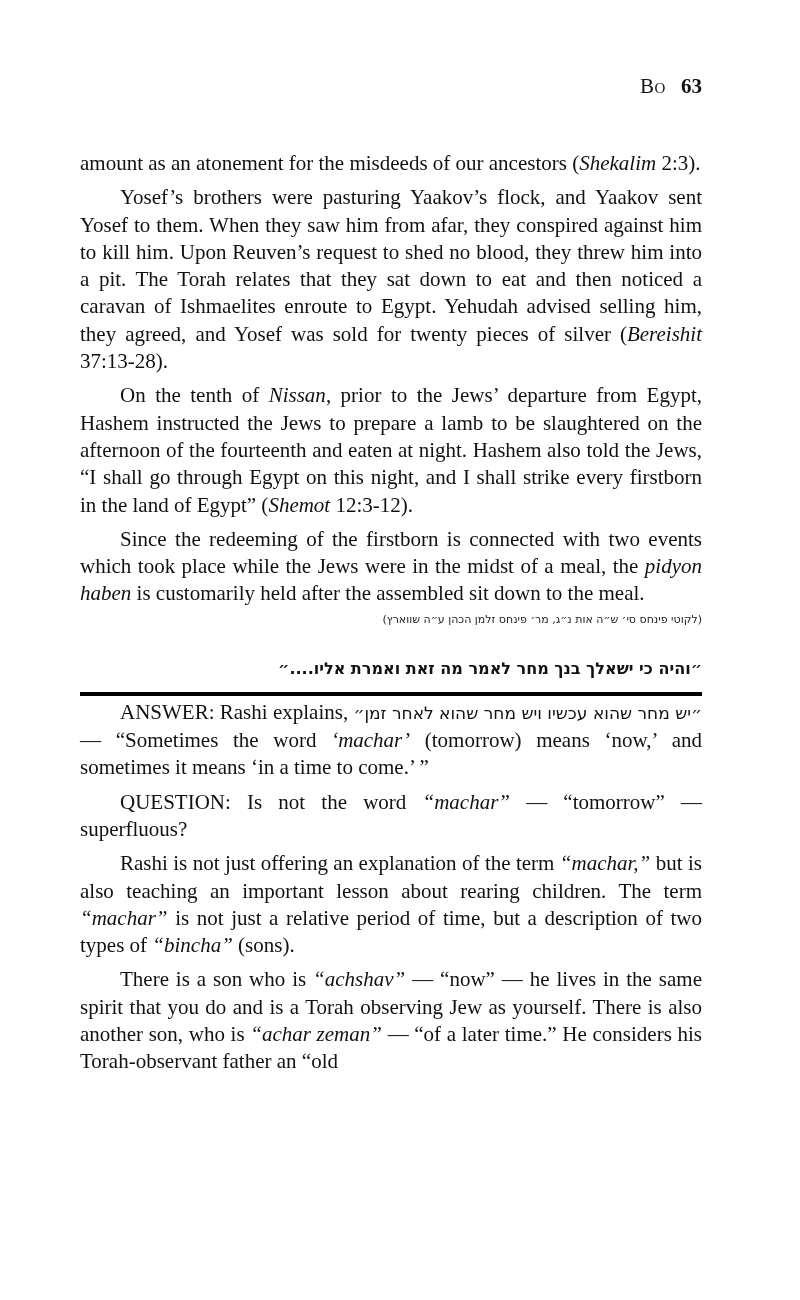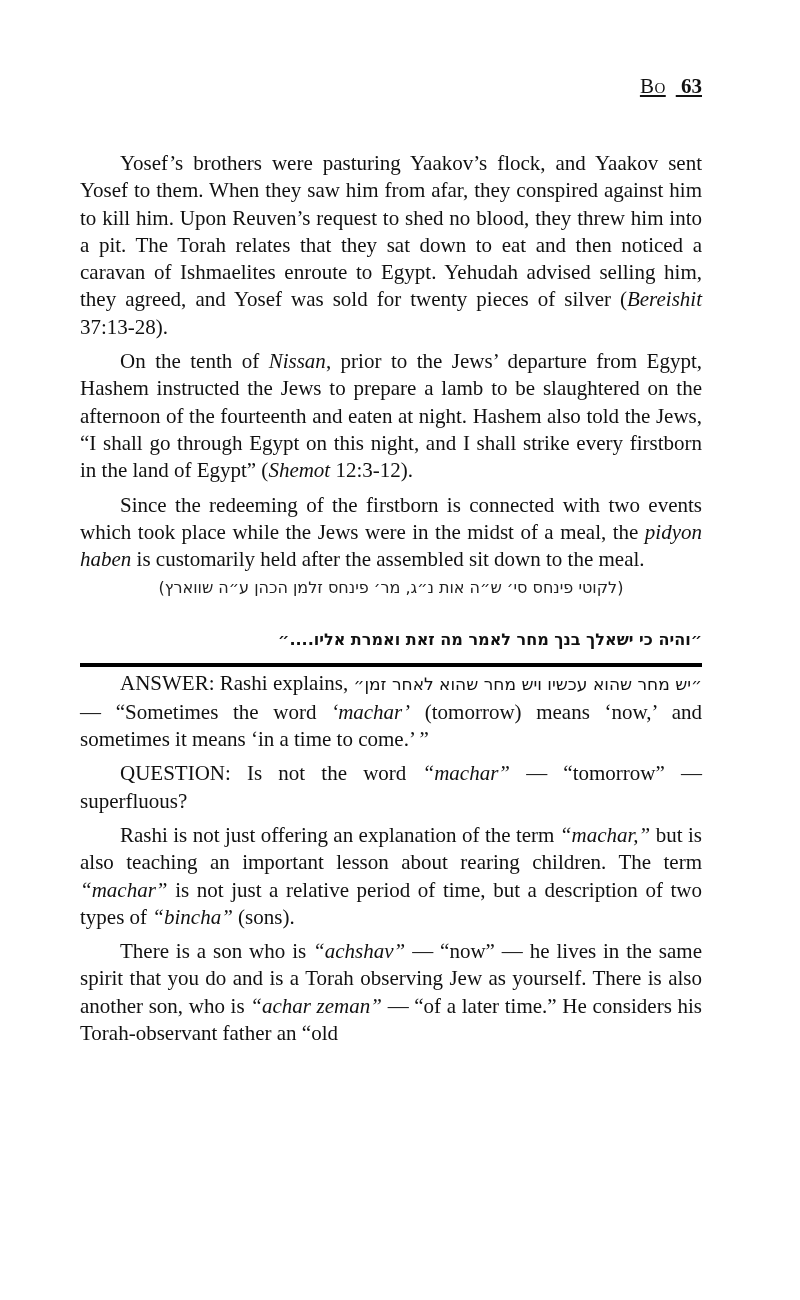--- a/index.html
+++ b/index.html
@@ -1,32 +1,32 @@
 <!DOCTYPE html>
 <html><head>
   <meta charset="utf-8">
   <style>
     html, body { margin: 0; padding: 0; background: #ffffff; }
     body { width: 800px; height: 1300px; position: relative; overflow: hidden; color: #111; }
     .page { position: absolute; left: 80px; top: 0; width: 622px; }
     .running-head {
       position: absolute; top: 74px; right: 98px;
-      font-family: "Liberation Serif", serif; font-size: 21px; color: #111; text-decoration: underline;
+      font-family: "Liberation Serif", serif; font-size: 21px; color: #111;
     }
     .running-head .title { font-variant: small-caps; letter-spacing: 0.5px; margin-right: 10px; }
     .running-head .num { font-weight: bold; }
     .body-text {
       font-family: "Liberation Serif", serif; font-size: 21px; line-height: 27.3px;
       text-align: justify; margin: 0;
     }
     .p { margin: 0 0 7px 0; }
     .p.indent { text-indent: 40px; }
     .src {
-      font-family: "DejaVu Sans", sans-serif; font-size: 16px; direction: rtl;
-      text-align: center; margin: -2px 0 0 0; color: #222;
+      font-family: "DejaVu Sans", sans-serif; font-size: 11px; direction: rtl;
+      text-align: right; margin: -2px 0 0 0; color: #222;
     }
     .heb-head {
       font-family: "DejaVu Sans", sans-serif; font-weight: bold; font-size: 16px;
       direction: rtl; text-align: right; padding-right: 0; margin: 0;
       line-height: 26px;
     }
     .rule { height: 4px; background: #000; margin: 10px 0 3px 0; }
     .eng-head {
       font-family: "Liberation Sans", sans-serif; font-weight: bold; font-size: 19px;
       line-height: 23px; margin: 0 0 10px 0;
@@ -38,20 +38,21 @@
 <body>
 
 <div class="running-head">
   <span class="title">Bo</span>
   <span class="num">63</span>
 </div>
 
 <div class="page">
   <div style="height:150px"></div>
   <div class="body-text" id="top-paras">
+      <p class="p"><span>amount as an atonement for the misdeeds of our ancestors (</span><i>Shekalim</i><span> 2:3).</span></p>
       <p class="p indent"><span>Yosef’s brothers were pasturing Yaakov’s flock, and Yaakov sent Yosef to them. When they saw him from afar, they conspired against him to kill him. Upon Reuven’s request to shed no blood, they threw him into a pit. The Torah relates that they sat down to eat and then noticed a caravan of Ishmaelites enroute to Egypt. Yehudah advised selling him, they agreed, and Yosef was sold for twenty pieces of silver (</span><i>Bereishit</i><span> 37:13-28).</span></p>
       <p class="p indent"><span>On the tenth of </span><i>Nissan</i><span>, prior to the Jews’ departure from Egypt, Hashem instructed the Jews to prepare a lamb to be slaughtered on the afternoon of the fourteenth and eaten at night. Hashem also told the Jews, “I shall go through Egypt on this night, and I shall strike every firstborn in the land of Egypt” (</span><i>Shemot</i><span> 12:3-12).</span></p>
       <p class="p indent"><span>Since the redeeming of the firstborn is connected with two events which took place while the Jews were in the midst of a meal, the </span><i>pidyon haben</i><span> is customarily held after the assembled sit down to the meal.</span></p>
     </div>
   <p class="src">(לקוטי פינחס סי׳ ש״ה אות נ״ג, מר׳ פינחס זלמן הכהן ע״ה שווארץ)</p>
   <div style="height:30px"></div>
   <p class="heb-head">״והיה כי ישאלך בנך מחר לאמר מה זאת ואמרת אליו....״</p>
   <div class="rule"></div>
   <div class="body-text" id="bottom-paras">
       <p class="p indent"><span>ANSWER: Rashi explains, </span><span class="heb-inline" dir="rtl">״יש מחר שהוא עכשיו ויש מחר שהוא לאחר זמן״</span><span> — “Sometimes the word </span><i>‘machar’</i><span> (tomorrow) means ‘now,’ and sometimes it means ‘in a time to come.’ ”</span></p>

